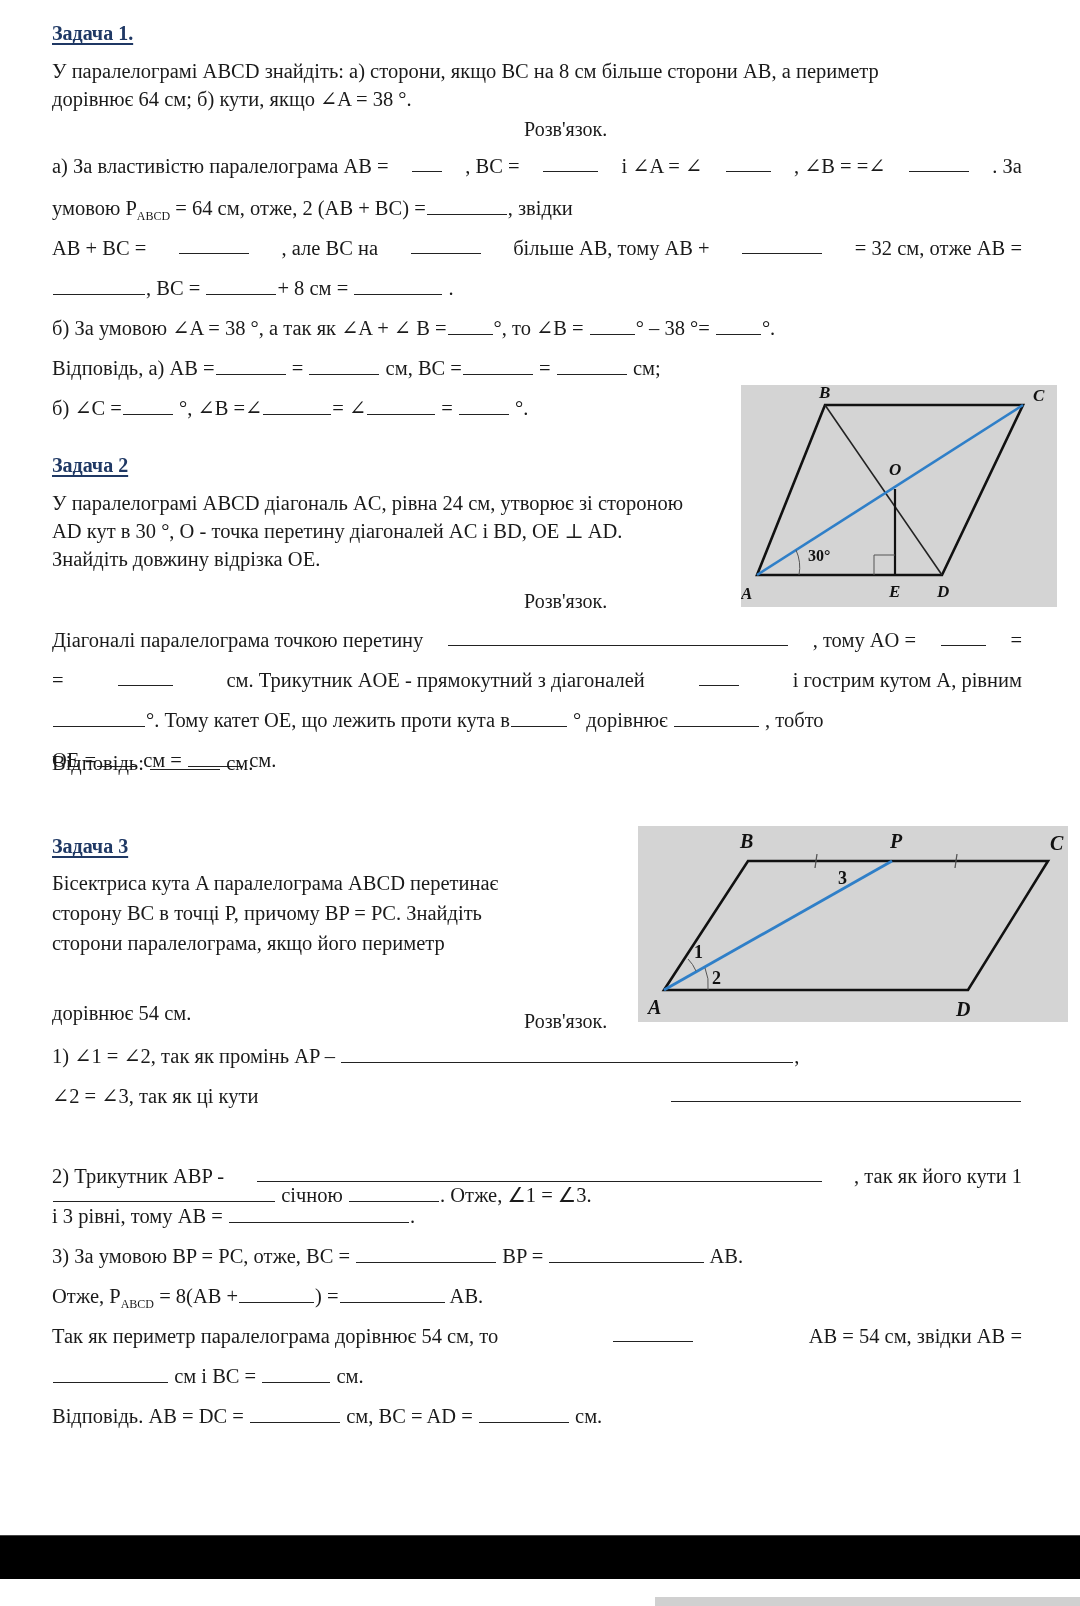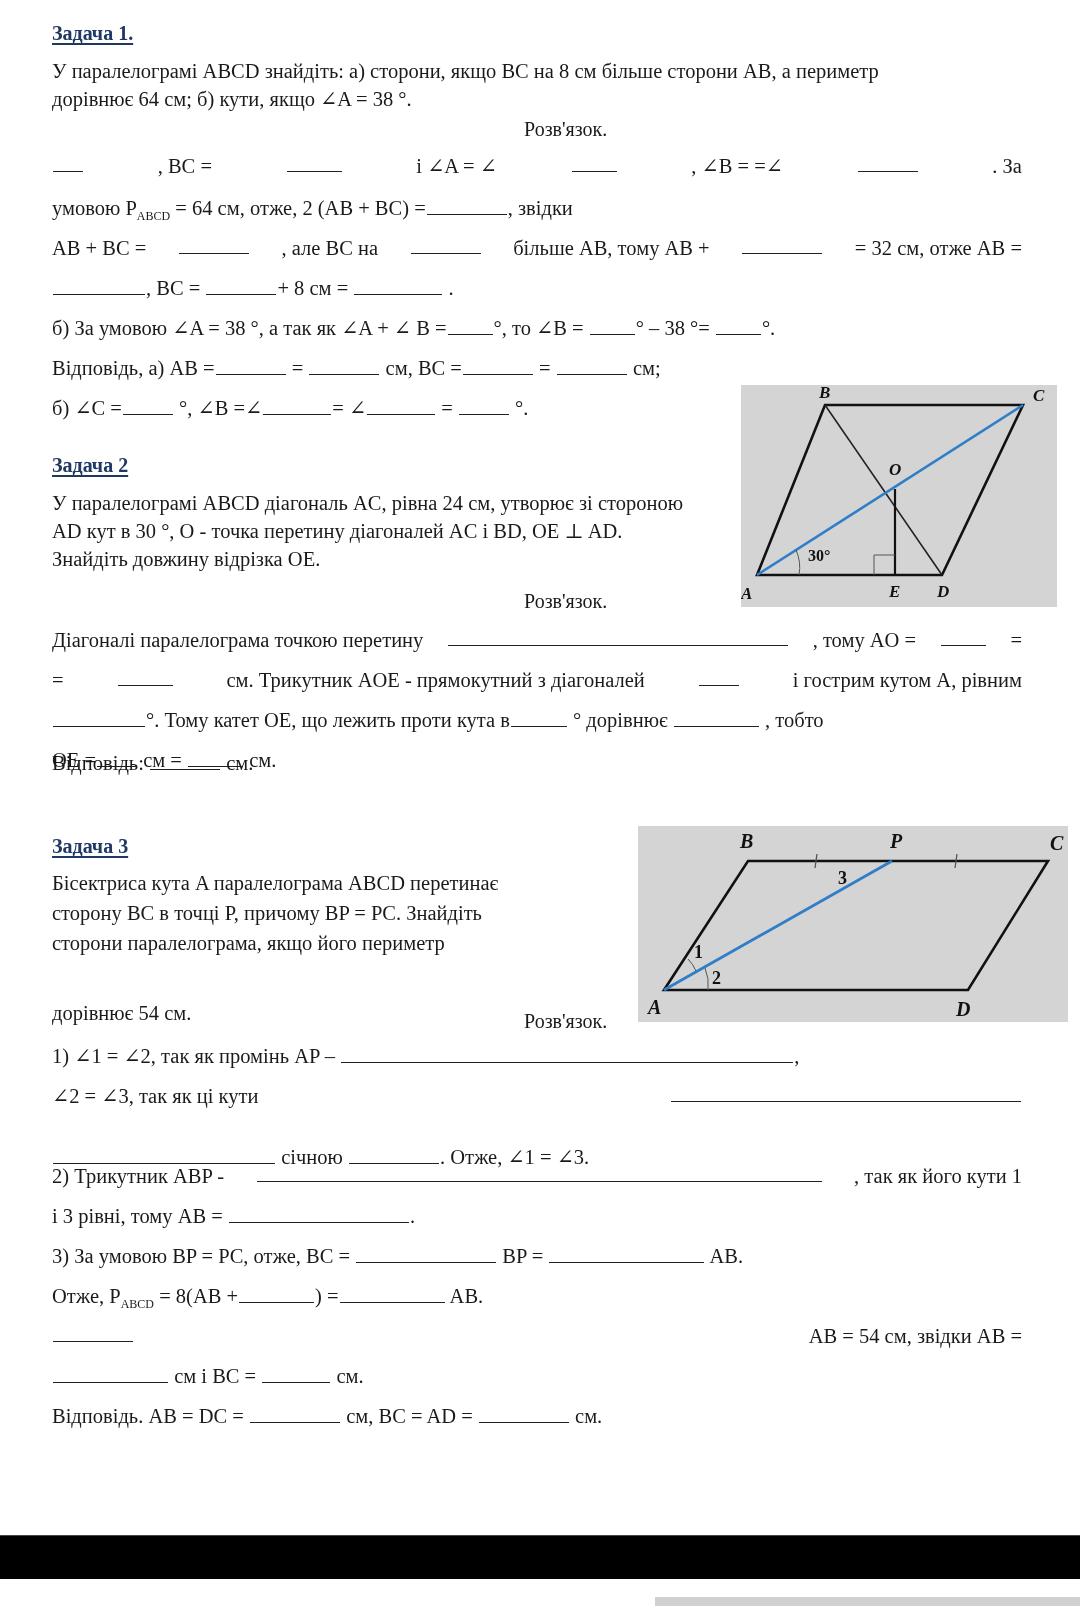--- a/index.html
+++ b/index.html
@@ -28,20 +28,21 @@
 </style>
 </head>
 <body>
 
 <div class="heading" style="top:22px;">Задача 1.</div>
 <div class="line" style="top:58px;">У паралелограмі ABCD знайдіть: а) сторони, якщо BC на 8 см більше сторони AB, а периметр</div>
 <div class="line" style="top:86px;">дорівнює 64 см; б) кути, якщо ∠A = 38 °.</div>
 <div class="center" style="left:524px; top:118px;">Розв'язок.</div>
 
 <div class="line just" style="top:153px;">
+  <span>а) За властивістю паралелограма AB = </span>
   <span class="blank" style="width:30px"></span>
   <span>, BC =</span>
   <span class="blank" style="width:55px"></span>
   <span> і ∠A = ∠</span>
   <span class="blank" style="width:45px"></span>
   <span> , ∠B = =∠</span>
   <span class="blank" style="width:60px"></span>
   <span> . За</span>
 </div>
 <div class="line" style="top:195px;">
@@ -143,38 +144,39 @@
 <div class="line" style="top:960px;margin-top:40px;"> дорівнює 54 см.</div>
 <div class="center" style="left:524px; top:1010px;">Розв'язок.</div>
 
 <div class="line" style="top:1043px;">
   <span>1)      ∠1 = ∠2, так як промінь AP  – </span><span class="blank" style="width:452px"></span><span>,</span>
 </div>
 <div class="line just" style="top:1083px;">
   <span>∠2 = ∠3, так як ці кути </span>
   <span class="blank" style="width:350px"></span>
 </div>
-<div class="line" style="top:1144px;">
+<div class="line" style="top:1182px;font-family:Liberation Serif, serif;">
   <span class="blank" style="width:222px"></span><span> січною </span><span class="blank" style="width:90px"></span><span>. Отже, ∠1 = ∠3.</span>
 </div>
 <div class="line just" style="top:1163px;">
   <span>2) Трикутник ABP - </span>
   <span class="blank" style="width:565px"></span>
   <span>, так як його кути 1</span>
 </div>
 <div class="line" style="top:1203px;">
   <span>і 3 рівні, тому AB = </span><span class="blank" style="width:180px"></span><span>.</span>
 </div>
 <div class="line" style="top:1243px;">
   <span>3) За умовою BP = PC, отже, BC = </span><span class="blank" style="width:140px"></span><span> BP = </span><span class="blank" style="width:155px"></span><span> AB.</span>
 </div>
 <div class="line" style="top:1283px;">
   <span>Отже, P</span><sub>ABCD</sub><span> = 8(AB +</span><span class="blank" style="width:75px"></span><span>) =</span><span class="blank" style="width:105px"></span><span>  AB.</span>
 </div>
 <div class="line just" style="top:1323px;">
+  <span>Так як периметр паралелограма дорівнює 54 см, то </span>
   <span class="blank" style="width:80px"></span>
   <span>   AB = 54 см, звідки AB =</span>
 </div>
 <div class="line" style="top:1363px;">
   <span class="blank" style="width:115px"></span><span> см і BC = </span><span class="blank" style="width:68px"></span><span> см.</span>
 </div>
 <div class="line" style="top:1403px;">
   <span>Відповідь. AB = DC = </span><span class="blank" style="width:90px"></span><span> см, BC = AD = </span><span class="blank" style="width:90px"></span><span> см.</span>
 </div>
 

